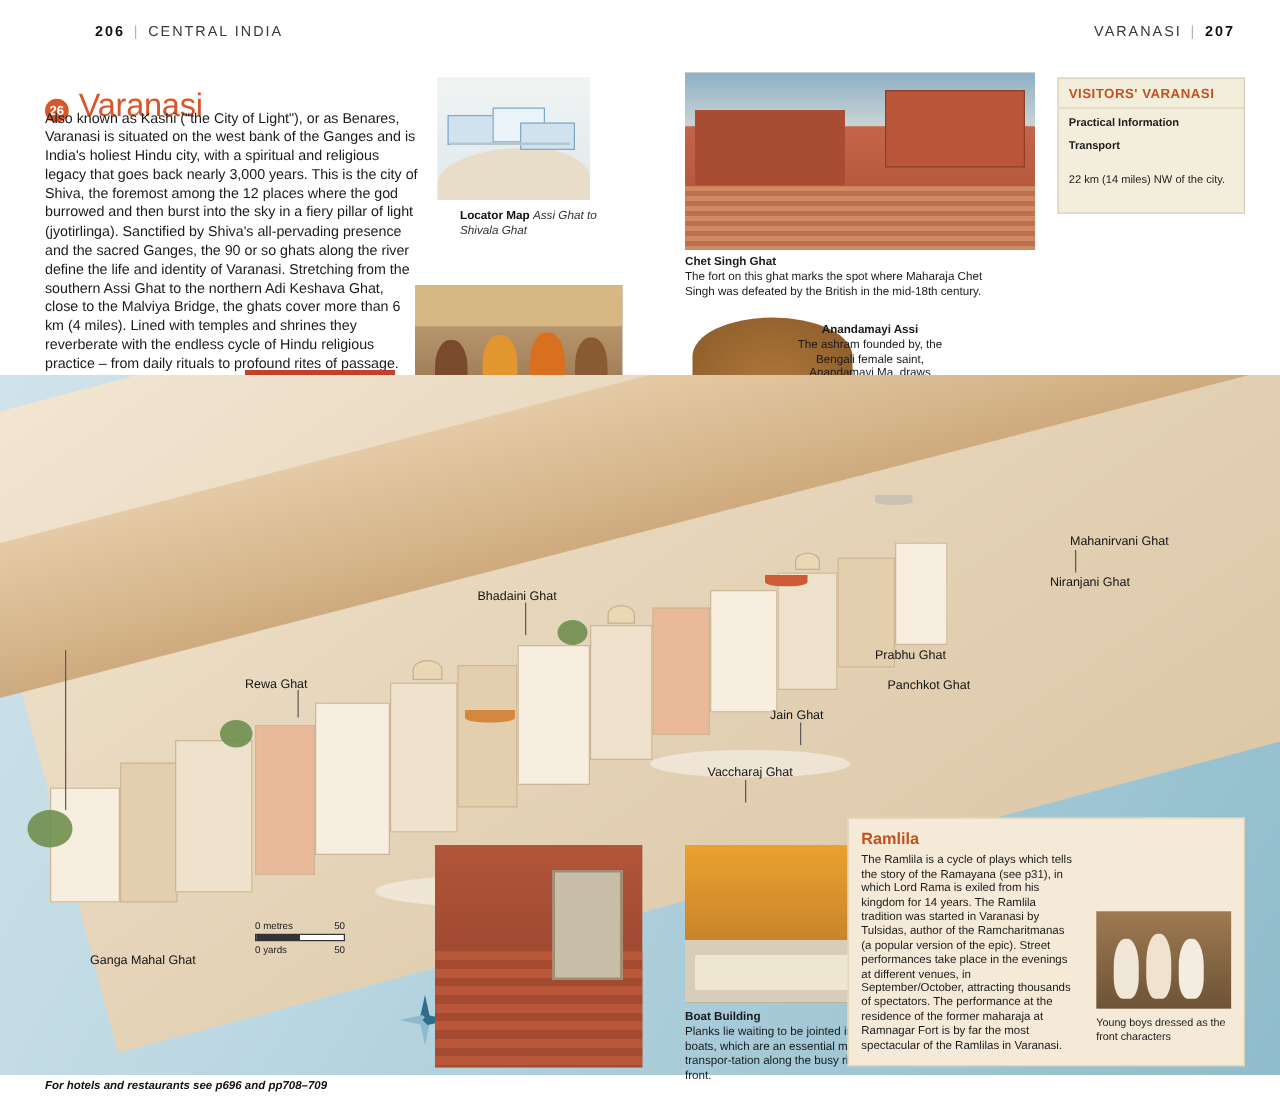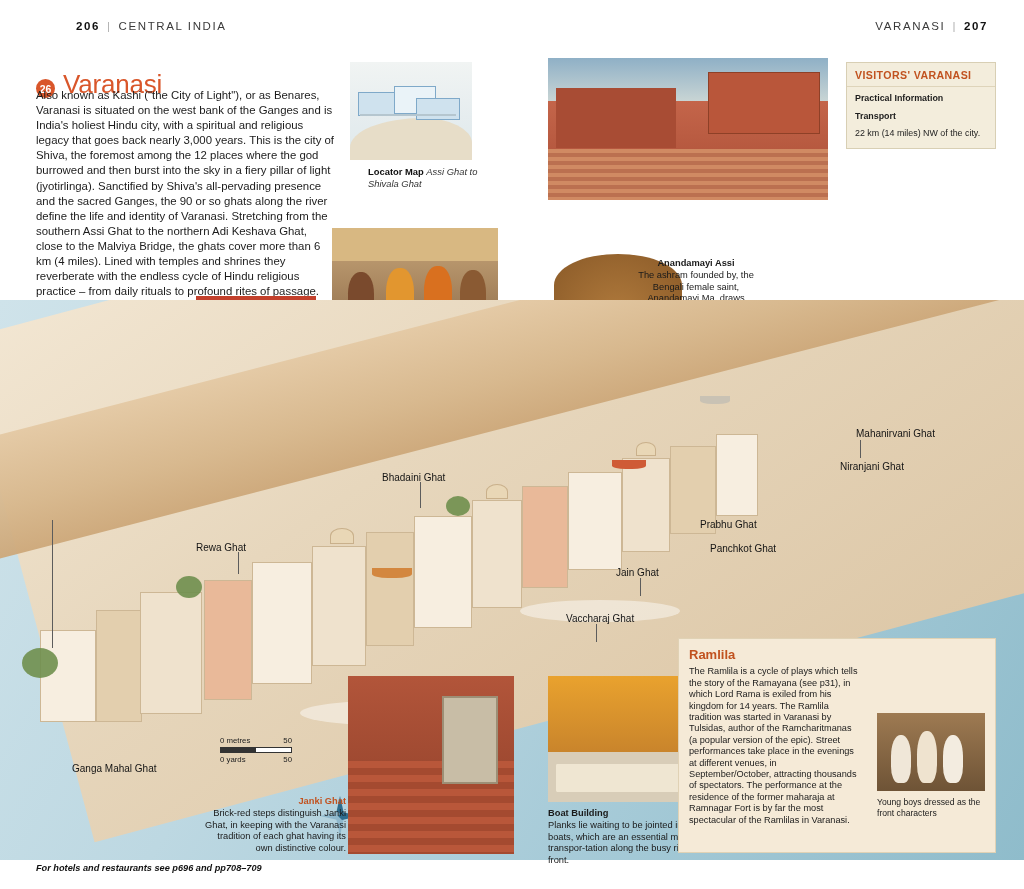--- a/index.html
+++ b/index.html
@@ -58,23 +58,23 @@
 
   
   .vc{
     position:absolute;right:28px;top:62px;width:148px;
     background:#f3eddc;border:1px solid #d8cfb4;
   }
   .vc h3{
     margin:0;padding:6px 8px 5px;font-size:10.6px;letter-spacing:.4px;
     color:#c1521f;font-weight:bold;border-bottom:1px solid #ded4ba;
   }
-  .vc .body{padding:6px 8px 8px;font-size:8.9px;line-height:11.2px;color:#1d1d1d;}
+  .vc .body{padding:6px 8px 20px;font-size:8.9px;line-height:11.2px;color:#1d1d1d;}
   .vc .sub{font-weight:bold;display:block;margin-bottom:2px;}
-  .vc .sub2{font-weight:bold;display:block;margin:7px 0 6px;}
+  .vc .sub2{font-weight:bold;display:block;margin:7px 0 16px;}
 
   
   .illus{position:absolute;left:0;top:300px;width:1024px;height:560px;overflow:hidden;}
   .water{
     position:absolute;left:0;top:0;width:1024px;height:560px;
     background:linear-gradient(120deg,#cfe3ea 0%,#bdd8e2 35%,#a7cbd8 65%,#8fbccb 100%);
   }
   .riverbank{
     position:absolute;left:-40px;top:40px;width:1120px;height:520px;
     background:linear-gradient(160deg,#f2e6d2 0%,#e7d7bd 40%,#dcc6a5 100%);
@@ -95,29 +95,29 @@
   .foam{position:absolute;background:rgba(255,255,255,.45);border-radius:50%;}
 
   
   .compass{position:absolute;left:318px;top:494px;width:44px;height:44px;}
 
   
   .lbl{position:absolute;font-size:10px;color:#141414;white-space:nowrap;}
   .leaderv{position:absolute;background:#5c5c5c;width:1px;}
 
   
-  .scale{position:absolute;left:220px;top:736px;width:72px;font-size:7.8px;color:#222;}
+  .scale{position:absolute;left:204px;top:736px;width:72px;font-size:7.8px;color:#222;}
   .scale .bar{position:relative;height:4px;background:#fff;border:1px solid #333;margin:2px 0;}
   .scale .bar i{position:absolute;left:0;top:0;bottom:0;width:50%;background:#333;}
   .scale .row{display:flex;justify-content:space-between;}
 
   
   .ramlila{
     position:absolute;right:28px;bottom:36px;width:296px;
-    background:#f5ead7;border:1px solid #e0d2b5;padding:8px 10px 26px;
+    background:#f5ead7;border:1px solid #e0d2b5;padding:8px 10px 10px;
   }
   .ramlila h3{margin:0 0 4px;font-size:13px;color:#c1521f;font-weight:bold;}
   .ramlila p{margin:0;font-size:9.2px;line-height:11.4px;width:172px;color:#1b1b1b;}
   .ramlila .ph{position:absolute;right:10px;top:74px;width:108px;height:78px;overflow:hidden;background:#c8b9a0;}
   .ramlila .phcap{position:absolute;right:10px;top:158px;width:108px;font-size:8.6px;line-height:10.2px;}
 
   
   .footer{position:absolute;left:36px;bottom:16px;font-size:9.2px;font-style:italic;color:#111;font-weight:bold;}
 
   
@@ -156,20 +156,24 @@
     <span class="t">Locator Map</span>
     <span class="s">Assi Ghat to Shivala Ghat</span>
   </div>
 
   <div class="photo" style="left:548px;top:58px;width:280px;height:142px;">
     <div class="sky" style="background:linear-gradient(#8fb0c6,#cfd9d6);height:34%;"></div>
     <div class="gnd" style="height:70%;background:linear-gradient(#c4654a,#a84c34);"></div>
     <div style="position:absolute;left:0;bottom:0;width:100%;height:36%;background:repeating-linear-gradient(#d08a63 0 4px,#bb7050 4px 8px);"></div>
     <div style="position:absolute;left:160px;top:14px;width:110px;height:60px;background:#b9563a;border:1px solid #8e4027;"></div>
     <div style="position:absolute;left:8px;top:30px;width:120px;height:60px;background:#a84c34;"></div>
+  </div>
+  <div class="cap" style="left:548px;top:204px;width:250px;">
+    <span class="hd">Chet Singh Ghat</span>
+    <span>The fort on this ghat marks the spot where Maharaja Chet Singh was defeated by the British in the mid-18th century.</span>
   </div>
 
   <aside class="vc">
     <h3>VISITORS' VARANASI</h3>
     <div class="body">
       <span class="sub">Practical Information</span>
       <span class="sub2">Transport</span>
       <span>22 km (14 miles) NW of the city.</span>
     </div>
   </aside>
@@ -300,24 +304,20 @@
       <span>0 yards</span>
       <span>50</span>
     </div>
   </div>
 
   <div class="photo" style="left:348px;top:676px;width:166px;height:178px;">
     <div style="position:absolute;inset:0;background:linear-gradient(#b2553a,#8c3e28);"></div>
     <div style="position:absolute;left:0;bottom:0;width:100%;height:52%;background:repeating-linear-gradient(#b9573a 0 7px,#a44a30 7px 14px);"></div>
     <div style="position:absolute;left:94px;top:20px;width:52px;height:84px;background:#c8bda6;border:2px solid #9d8f76;"></div>
   </div>
-  <div class="cap" style="left:200px;top:796px;width:146px;text-align:right;">
-    <span class="hd or">Janki Ghat</span>
-    <span>Brick-red steps distinguish Janki Ghat, in keeping with the Varanasi tradition of each ghat having its own distinctive colour.</span>
-  </div>
 
   <div class="photo" style="left:548px;top:676px;width:164px;height:126px;">
     <div style="position:absolute;inset:0;background:linear-gradient(#e9a22e,#b4712a);"></div>
     <div style="position:absolute;left:0;bottom:0;width:100%;height:40%;background:#d8cdb8;"></div>
     <div style="position:absolute;left:8px;bottom:10px;width:148px;height:28px;background:#efe6d2;border-radius:4px 40px 40px 4px;"></div>
   </div>
   <div class="cap" style="left:548px;top:808px;width:164px;">
     <span class="hd">Boat Building</span>
     <span>Planks lie waiting to be jointed into boats, which are an essential mode of transpor-tation along the busy river front.</span>
   </div>

